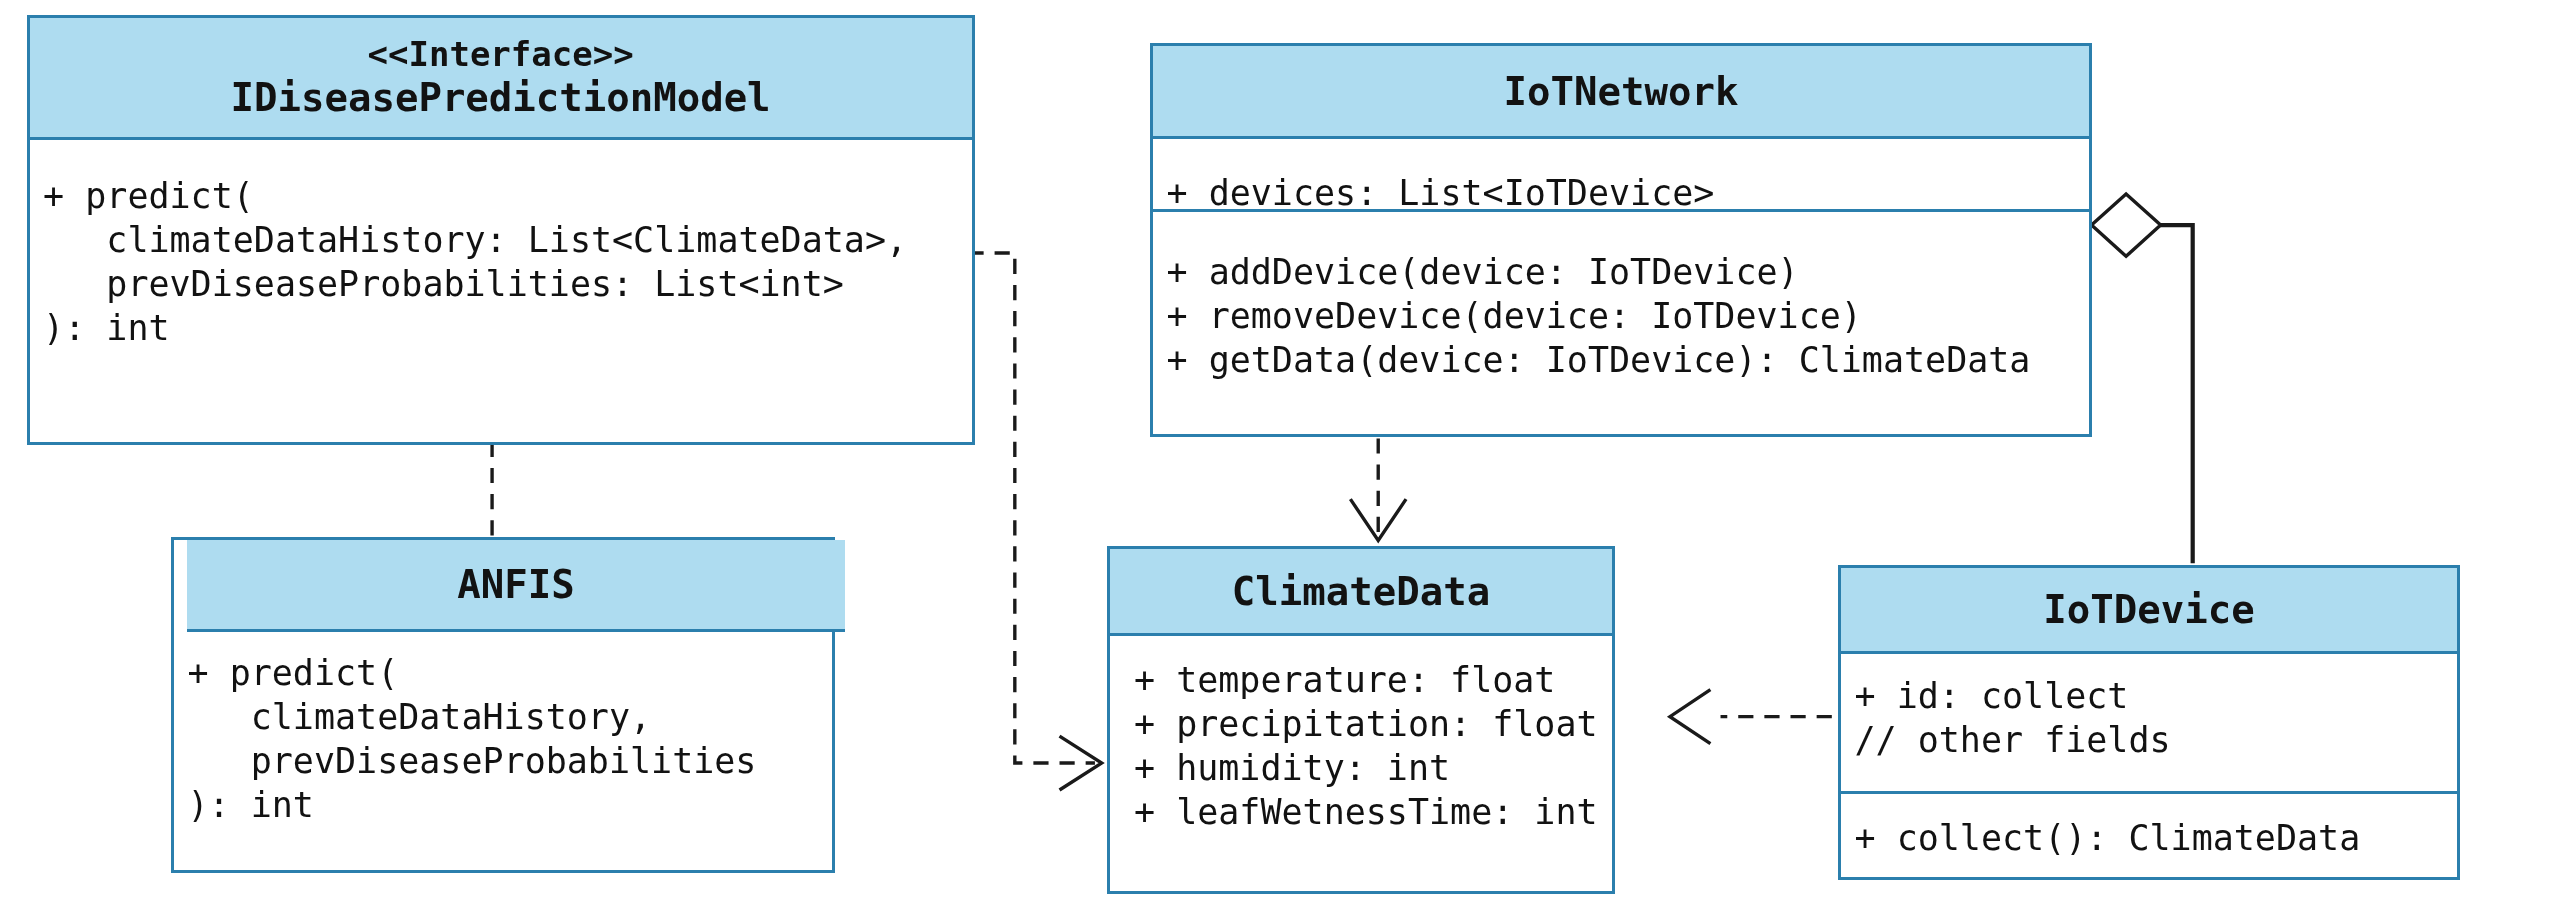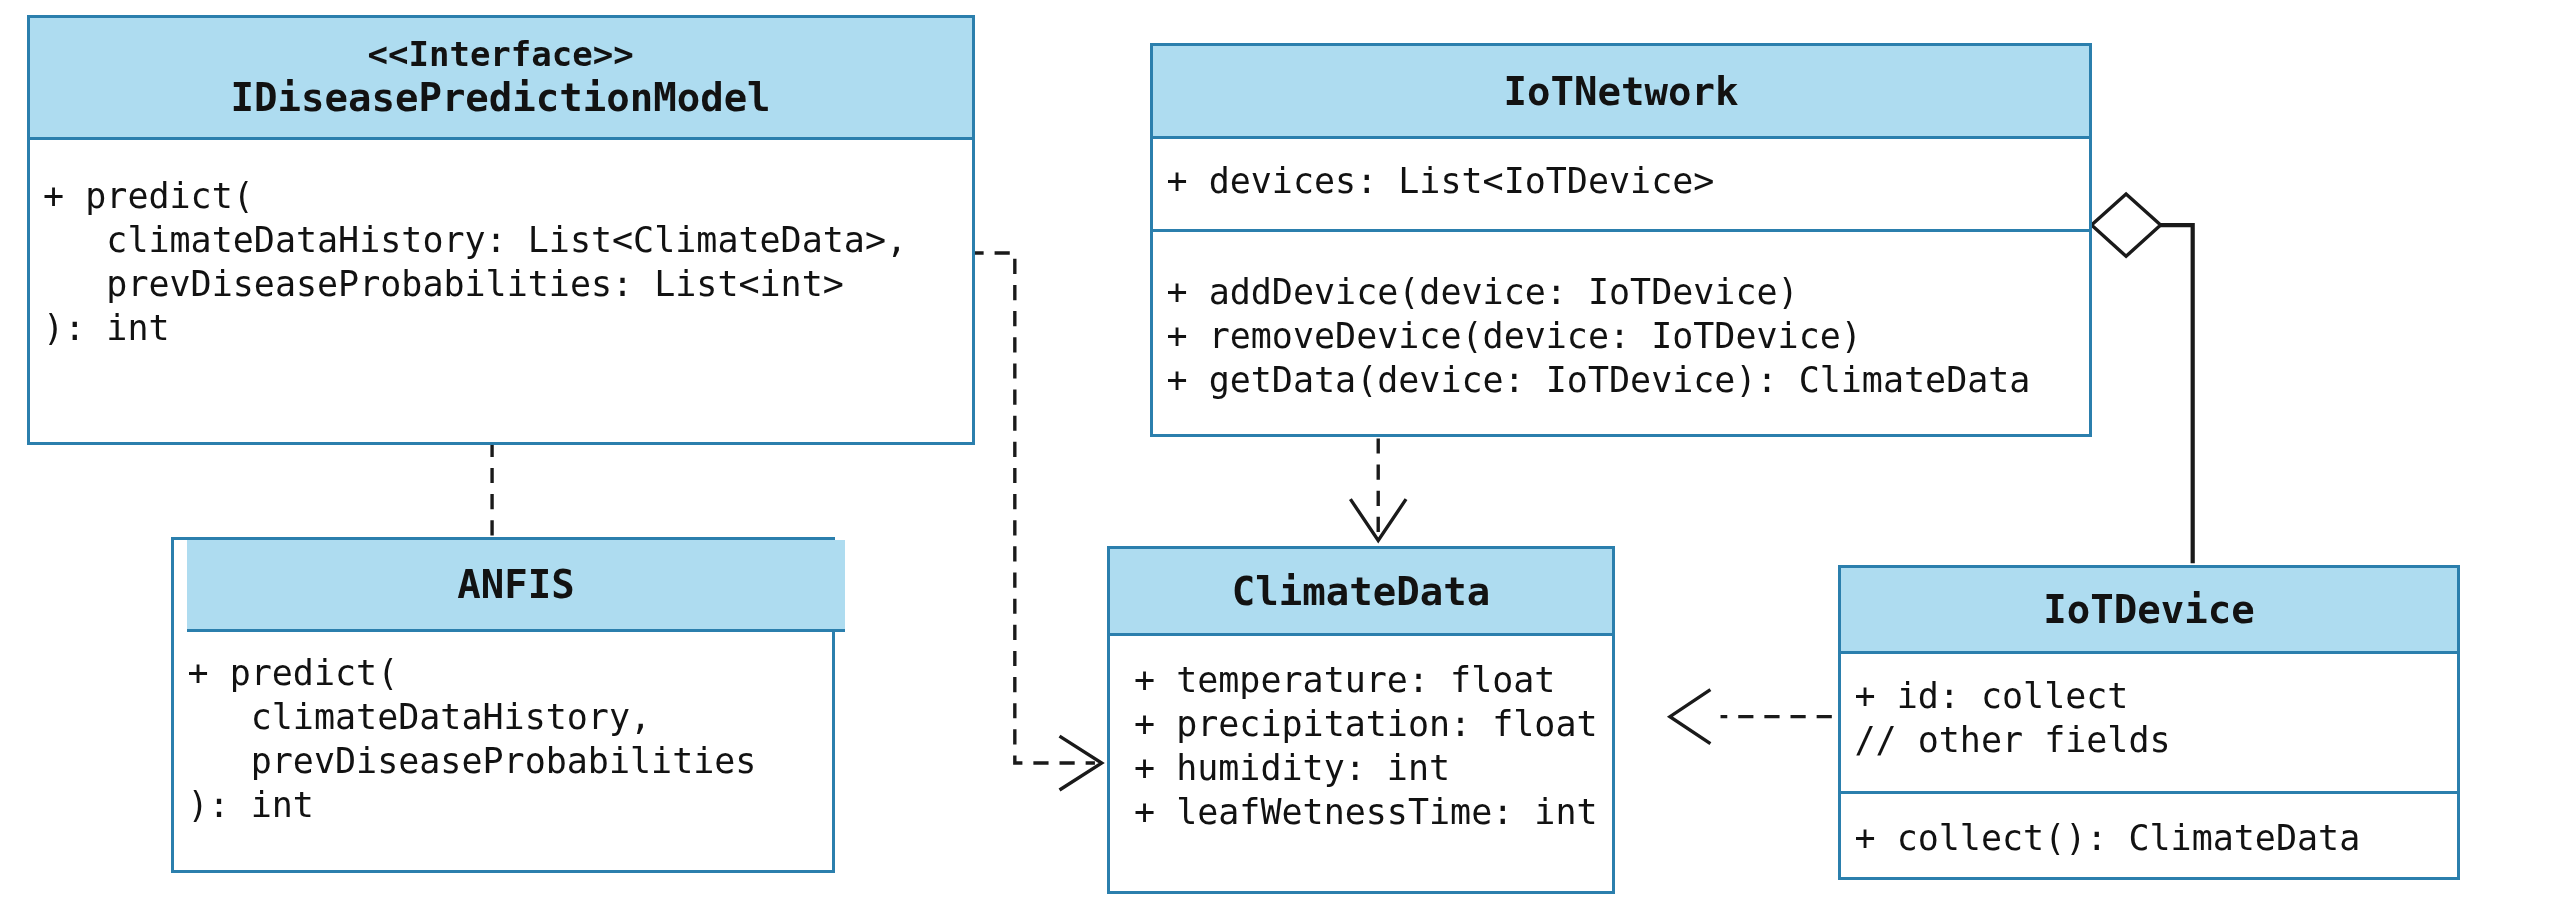--- a/index.html
+++ b/index.html
@@ -107,21 +107,21 @@
       <div class="member-line">   climateDataHistory: List&lt;ClimateData&gt;,</div>
       <div class="member-line">   prevDiseaseProbabilities: List&lt;int&gt;</div>
       <div class="member-line">): int</div>
     </div>
   </div>
 
   <div class="uml-class" style="left:1150px; top:22px; width:942px; height:394px;margin-top:21px;">
     <div class="uml-header" style="height:93px;">
       <div class="class-title">IoTNetwork</div>
     </div>
-    <div class="uml-section" style="height:90px; padding-top:20px;">
+    <div class="uml-section" style="height:70px; padding-top:32px;">
       <div class="member-line">+ devices: List&lt;IoTDevice&gt;</div>
     </div>
     <div class="uml-section divided" style="padding-top:38px;">
       <div class="member-line">+ addDevice(device: IoTDevice)</div>
       <div class="member-line">+ removeDevice(device: IoTDevice)</div>
       <div class="member-line">+ getData(device: IoTDevice): ClimateData</div>
     </div>
   </div>
 
   <div class="uml-class" style="left:171px; top:537px; width:664px; height:336px;">

